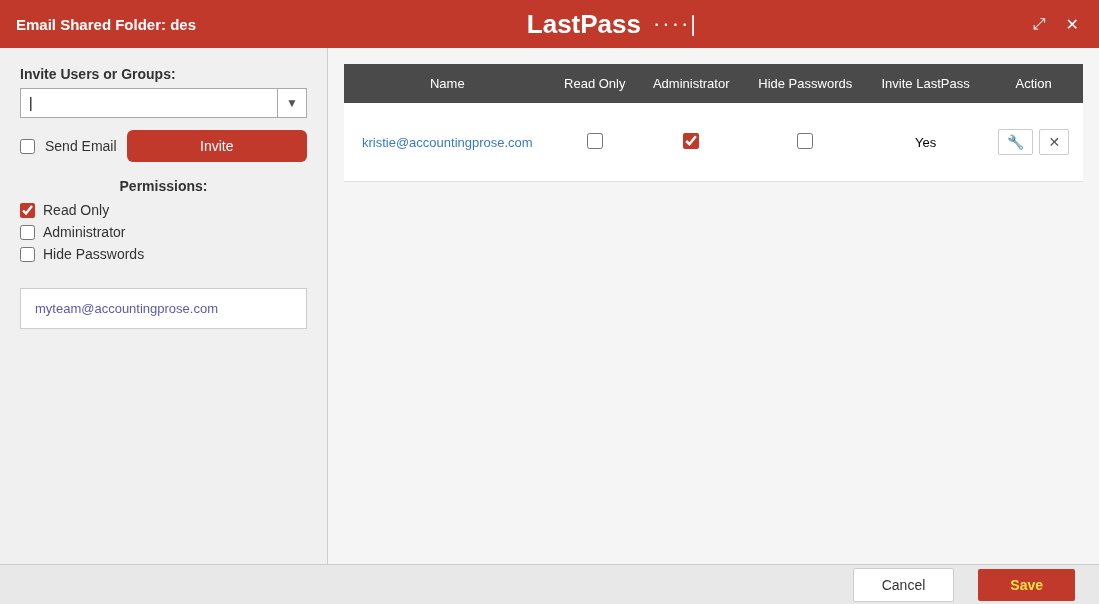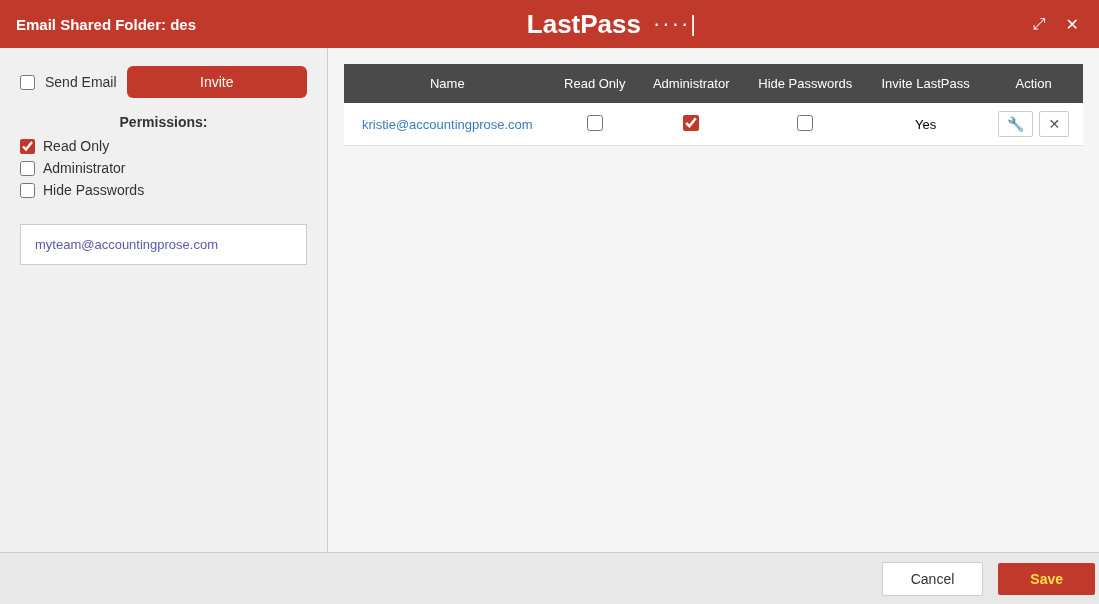--- a/index.html
+++ b/index.html
@@ -186,21 +186,21 @@
       padding: 12px 10px;
       font-size: 13px;
       font-weight: normal;
       text-align: center;
     }
     tbody tr {
       background: white;
       border-bottom: 1px solid #e0e0e0;
     }
     tbody td {
-      padding: 8px 10px;
+      padding: 26px 10px;
       text-align: center;
       font-size: 13px;
     }
     tbody td.name-td {
       color: #3a7abf;
       text-align: center;
     }
     .action-cell {
       display: flex;
       align-items: center;
@@ -225,23 +225,23 @@
       accent-color: #c0392b;
     }
 
     
     .footer {
       background: #e8e8e8;
       border-top: 1px solid #ccc;
       display: flex;
       justify-content: flex-end;
       align-items: center;
-      padding: 12px 4px;
-      gap: 15px;
-      height: 52px;
+      padding: 12px 24px;
+      gap: 24px;
+      height: 40px;
       flex-shrink: 0;
     }
     .cancel-btn {
       background: white;
       border: 1px solid #ccc;
       padding: 8px 28px;
       font-size: 14px;
       cursor: pointer;
       border-radius: 2px;
       color: #333;
@@ -268,20 +268,27 @@
   </div>
   <div class="title-bar-right">
     <button class="title-bar-btn">⤢</button>
     <button class="title-bar-btn">✕</button>
   </div>
 </div>
 
 <div class="main-content">
 
   <div class="left-panel">
+    <div>
+      <div class="invite-label">Invite Users or Groups:</div>
+      <div class="invite-input-row">
+        <input class="invite-input" type="text" value="|" style="">
+        <button class="invite-dropdown-btn">▼</button>
+      </div>
+    </div>
 
     <div class="send-email-row">
       <input type="checkbox" class="send-email-checkbox" style="">
       <label class="send-email-label">Send Email</label>
       <button class="invite-btn">Invite</button>
     </div>
 
     <div class="permissions-section">
       <div class="permissions-title">Permissions:</div>
       <div class="permission-item">

